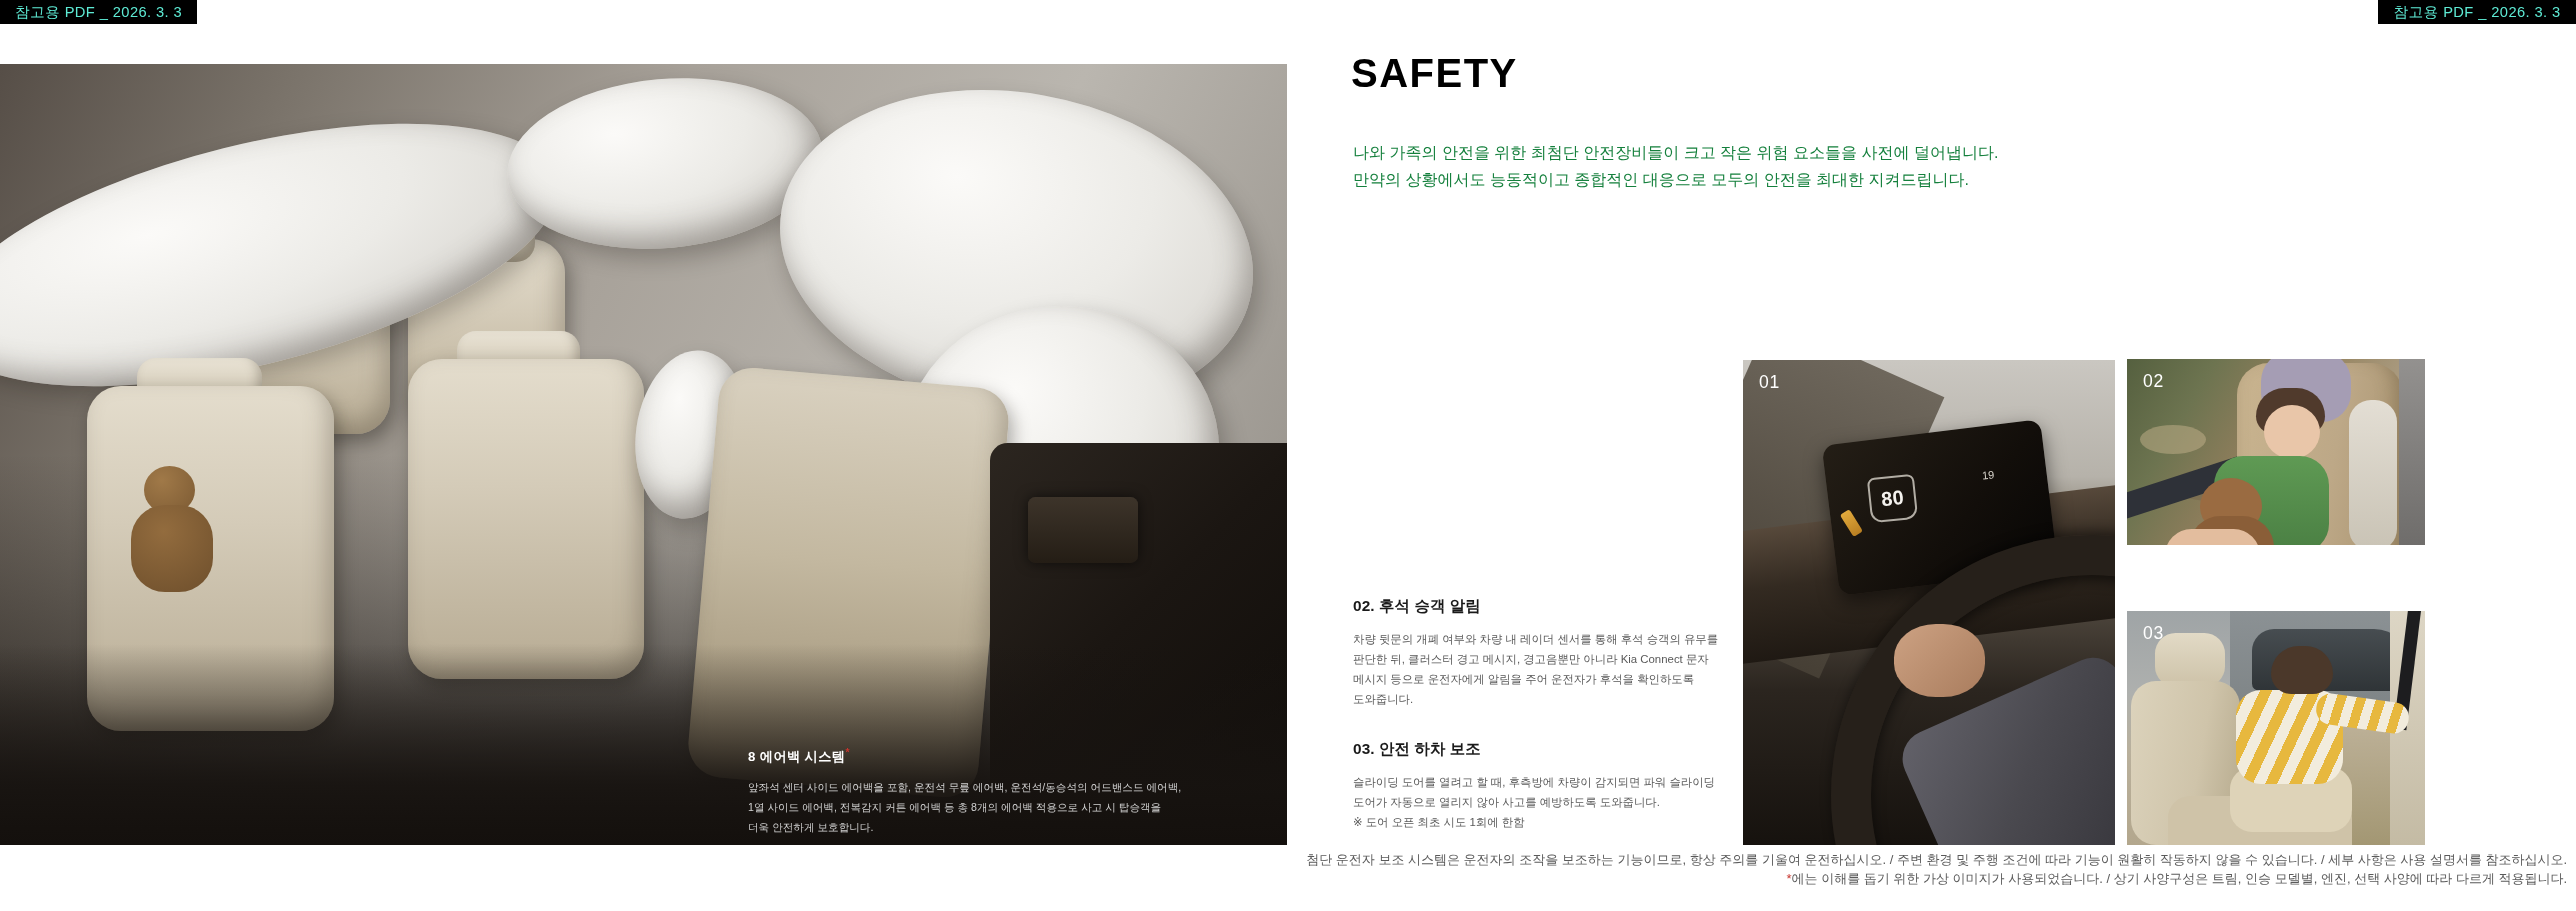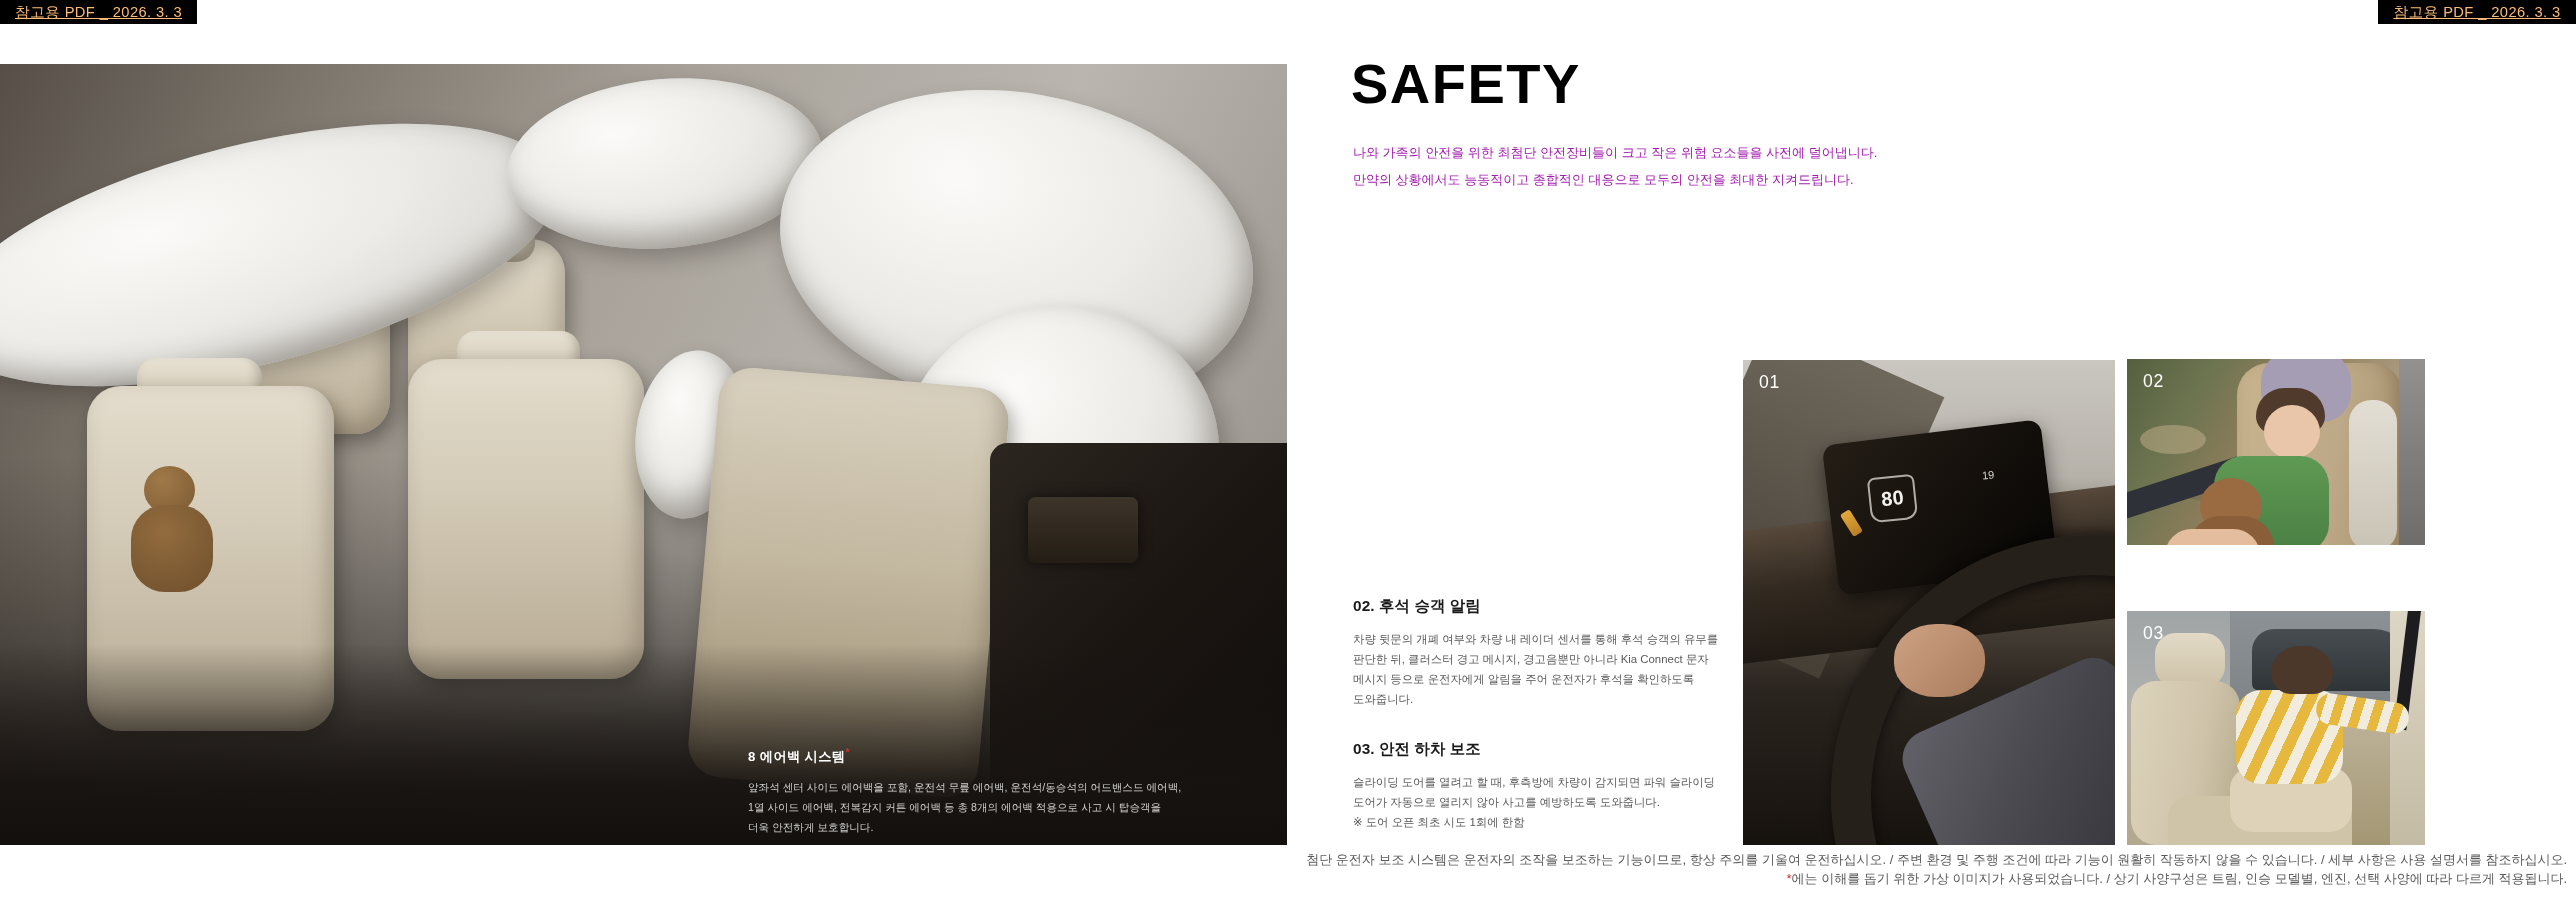--- a/index.html
+++ b/index.html
@@ -4,22 +4,22 @@
 <style>
   html,body { margin:0; padding:0; background:#ffffff; }
   .page {
     position:relative; width:2576px; height:911px; background:#ffffff;
     font-family:"Liberation Sans","DejaVu Sans",sans-serif; overflow:hidden;
   }
   .t-line { white-space:nowrap; }
 
   
   .badge {
-    position:absolute; top:0; height:24px; background:#000000; color:#fdba74;
-    font-size:14.7px; letter-spacing:0.4px; display:flex; align-items:center; justify-content:center;text-decoration:underline;
+    position:absolute; top:0; height:24px; background:#000000; color:#5eead4;
+    font-size:14.7px; letter-spacing:0.4px; display:flex; align-items:center; justify-content:center;
   }
   .badge-left  { left:0; width:197px; }
   .badge-right { right:0; width:198px; }
 
   
   .photo-main {
     position:absolute; left:0; top:64px; width:1287px; height:781px; overflow:hidden;
     background:
       linear-gradient(to bottom, rgba(0,0,0,0) 50%, rgba(18,14,11,0.9) 100%),
       linear-gradient(115deg,#564e47 0%,#7a736a 18%,#a8a29a 42%,#bab6af 66%,#8f8a83 100%);
@@ -39,24 +39,24 @@
     background:linear-gradient(to bottom,#e9e3d5,#c9bfa9);
     box-shadow: inset -4.4px -5.9px 10.3px rgba(90,80,65,0.35);
   }
   .caption { position:absolute; left:748px; top:683px; color:#ffffff; }
   .caption-title { font-size:13.2px; font-weight:600; letter-spacing:0.4px; }
   .caption-title .mark { color:#c8352e; font-size:10.3px; vertical-align:super; }
   .caption-body { margin-top:10.3px; font-size:10.6px; line-height:20px; color:#d2d2d2; font-weight:400; }
 
   
   .safety-title {
-    position:absolute; left:1351px; top:51px; font-size:56px; font-weight:700;
+    position:absolute; left:1351px; top:51px; font-size:40px; font-weight:700;
     letter-spacing:1.5px; color:#000000;
   }
-  .intro { position:absolute; left:1353px; top:139px; font-size:13px; line-height:27px; color:#a21caf; }
+  .intro { position:absolute; left:1353px; top:139px; font-size:16px; line-height:27px; color:#15803d; }
   .sec { position:absolute; left:1353px; width:441px; }
   .sec-01 { top:495px; } .sec-02 { top:596px; } .sec-03 { top:739px; }
   .sec-title { font-size:15.4px; font-weight:600; color:#1a1a1a; letter-spacing:0.1px; }
   .sec-body  { margin-top:11.7px; font-size:11.4px; line-height:20px; color:#595959; }
 
   
   .gimg { position:absolute; overflow:hidden; }
   .gimg-label { position:absolute; left:16px; top:11.7px; color:#ffffff; font-size:17.6px; font-weight:300; letter-spacing:0.7px; z-index:30; }
   .img01 { left:1743px; top:360px; width:372px; height:485px;
            background:linear-gradient(to bottom,#cac7c1 0%,#b6b2aa 24%,#8d8679 33%,#544c42 48%,#2b251f 68%,#16120e 100%); }

